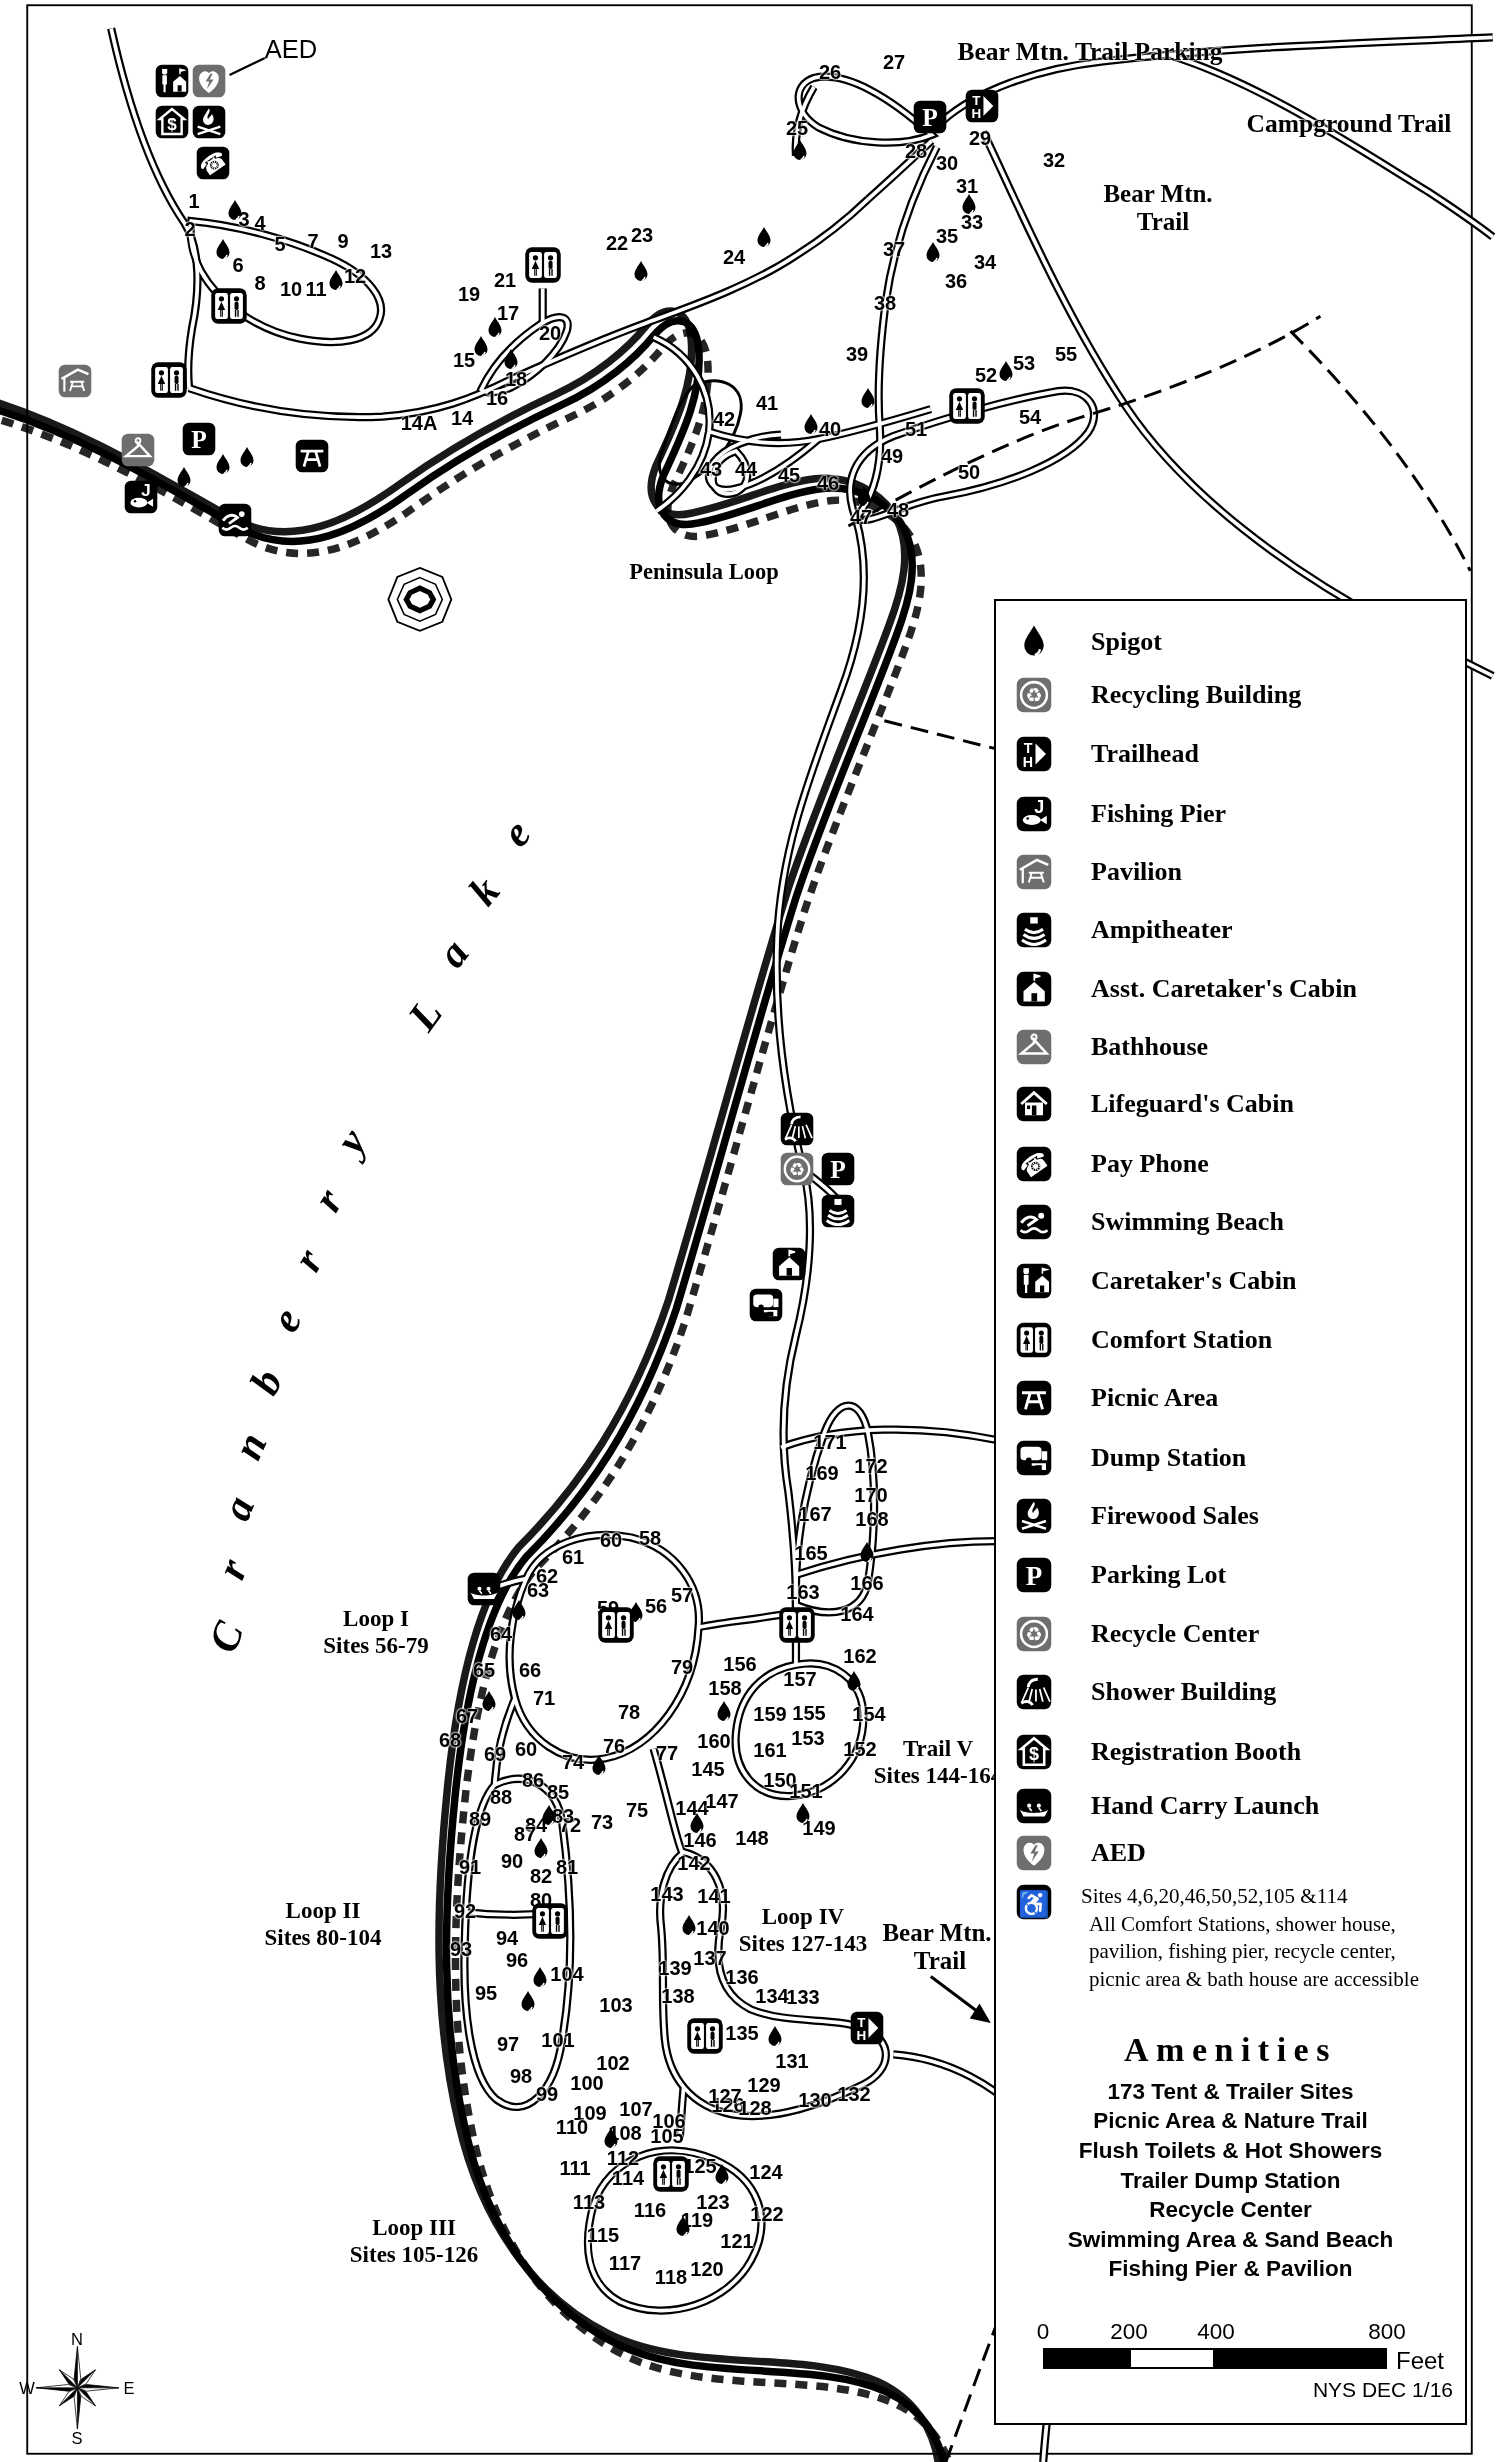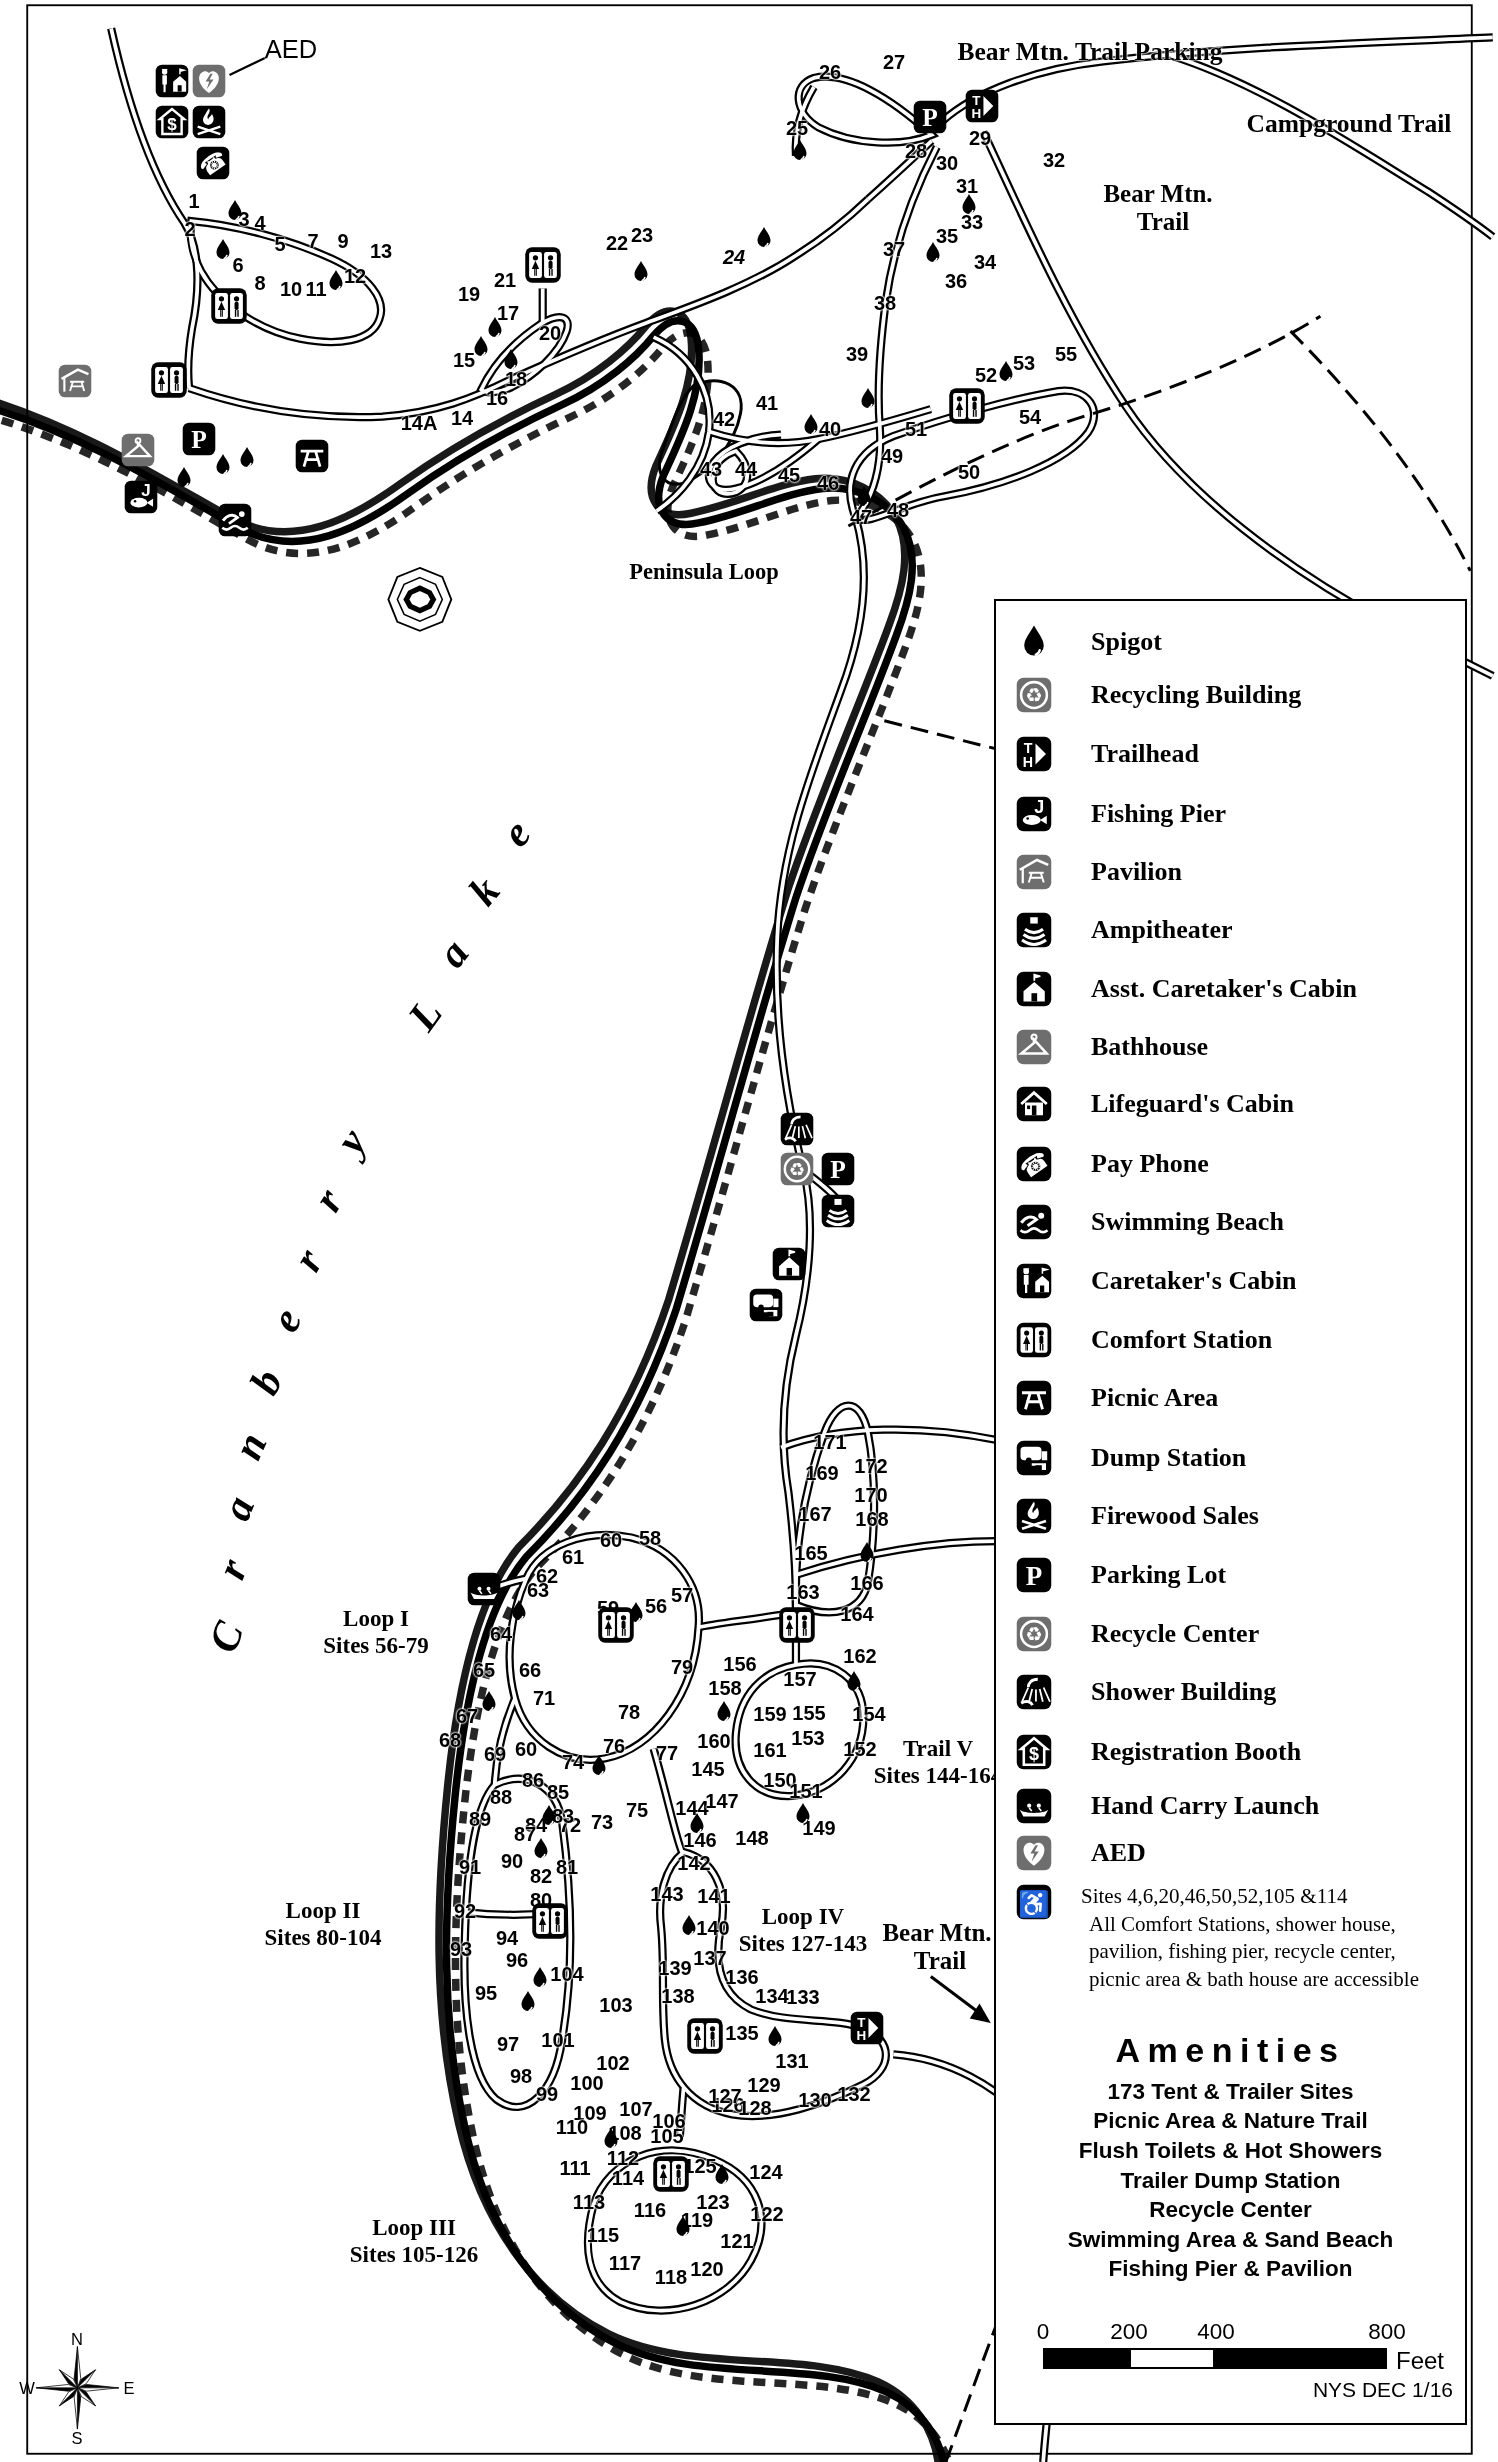--- a/index.html
+++ b/index.html
@@ -17,21 +17,21 @@
   .mapicon{position:absolute;transform:translate(-50%,-50%);z-index:7;line-height:0;}
   .spigot{position:absolute;transform:translate(-50%,-50%);z-index:6;line-height:0;}
   #legend{position:absolute;left:994px;top:599px;width:469px;height:1822px;background:#fff;
       border:2.2px solid #000;z-index:10;}
   .leg-row{position:absolute;left:0;width:100%;}
   .leg-ic{position:absolute;left:19.5px;top:50%;transform:translateY(-50%);line-height:0;}
   .leg-txt{position:absolute;left:95px;top:50%;transform:translateY(-50%);
       font-size:26px;font-weight:600;font-family:"Liberation Serif",serif;}
   .note-line{position:absolute;left:85px;font-size:21px;white-space:nowrap;}
   #amen-title{position:absolute;left:0;width:100%;text-align:center;
-      font-family:Liberation Sans, sans-serif;font-weight:bold;font-size:34px;letter-spacing:7.5px;}
+      font-family:Liberation Serif, serif;font-weight:bold;font-size:34px;letter-spacing:7.5px;}
   .amen-line{position:absolute;left:0;width:100%;text-align:center;
       font-family:"Liberation Sans",sans-serif;font-weight:bold;font-size:22.5px;}
   .scale-tick{position:absolute;transform:translateX(-50%);font-family:"Liberation Sans",sans-serif;
       font-size:22.5px;}
   #scalebar{position:absolute;height:21px;}
   #scalebar .seg{position:absolute;top:0;height:100%;box-sizing:border-box;}
   #feet-lbl{position:absolute;font-family:"Liberation Sans",sans-serif;font-size:24px;}
   #credit{position:absolute;font-family:"Liberation Sans",sans-serif;font-size:21px;text-align:right;}
   .compass-lbl{position:absolute;transform:translate(-50%,-50%);font-family:"Liberation Sans",sans-serif;
       font-size:16.5px;z-index:6;}
@@ -433,21 +433,21 @@
     <div class="lbl site" style="left: 419px; top: 423px;">14A</div>
     <div class="lbl site" style="left: 464px; top: 360px;">15</div>
     <div class="lbl site" style="left: 497px; top: 398px;">16</div>
     <div class="lbl site" style="left: 508px; top: 313px;">17</div>
     <div class="lbl site" style="left: 516px; top: 371px; margin-top: 8px;">18</div>
     <div class="lbl site" style="left: 469px; top: 294px;">19</div>
     <div class="lbl site" style="left: 550px; top: 333px;">20</div>
     <div class="lbl site" style="left: 505px; top: 280px;">21</div>
     <div class="lbl site" style="left: 617px; top: 243px;">22</div>
     <div class="lbl site" style="left: 642px; top: 235px;">23</div>
-    <div class="lbl site" style="left: 734px; top: 257px; font-style: italic;">24</div>
+    <div class="lbl site" style="left: 734px; top: 257px;">24</div>
     <div class="lbl site" style="left: 797px; top: 128px;">25</div>
     <div class="lbl site" style="left: 830px; top: 72px;">26</div>
     <div class="lbl site" style="left: 894px; top: 62px;">27</div>
     <div class="lbl site" style="left: 916px; top: 151px;">28</div>
     <div class="lbl site" style="left: 980px; top: 138px;">29</div>
     <div class="lbl site" style="left: 947px; top: 163px;">30</div>
     <div class="lbl site" style="left: 967px; top: 186px;">31</div>
     <div class="lbl site" style="left: 1054px; top: 160px;">32</div>
     <div class="lbl site" style="left: 972px; top: 222px;">33</div>
     <div class="lbl site" style="left: 985px; top: 262px;">34</div>

